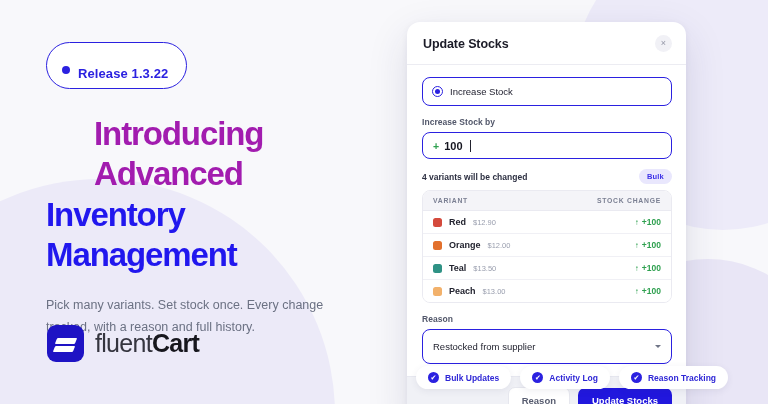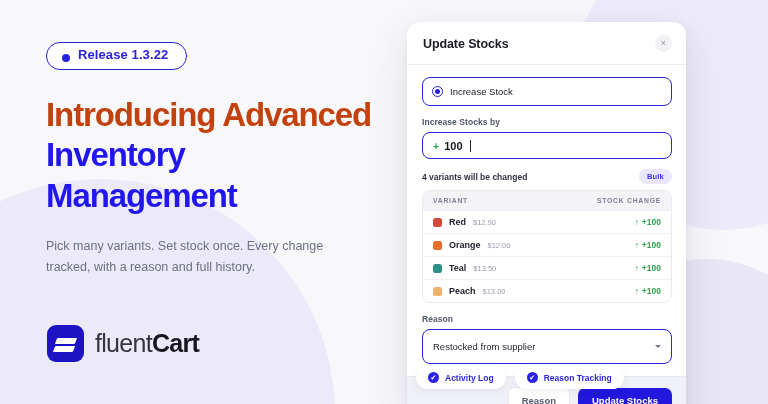--- a/index.html
+++ b/index.html
@@ -36,43 +36,43 @@
     background: #e9e6f6;
   }
 
   
   .left {
     position: absolute;
     left: 46px; top: 42px;
     width: 340px;
   }
   .release-badge {
-    display: inline-flex; align-items: flex-end; gap: 8px;
+    display: inline-flex; align-items: flex-start; gap: 8px;
     border: 1.6px solid #2b21e0;
     border-radius: 999px;
-    padding: 4px 18px 7px 15px;
+    padding: 23px 18px 7px 15px;
     background: #ffffff;
   }
   .release-dot {
     width: 8px; height: 8px; border-radius: 50%;
     background: #2b21e0; flex: none;
   }
   .release-text {
     font-size: 13px; font-weight: bold; color: #2b21e0;
     letter-spacing: .1px; white-space: nowrap;
   }
 
   .headline { margin-top: 25px; }
   .headline-line {
     font-size: 33px;
     line-height: 1.22;
     font-weight: bold;
     letter-spacing: -1.1px;
   }
-  .hl-dark { color: #c2410c; }
+  .hl-dark { color: #a21caf; margin-left: 48px; }
   .hl-blue { color: #2117ee; }
 
   .subtitle {
     margin-top: 20px;
     font-size: 12.5px;
     line-height: 1.72;
     color: #6b7183;
     max-width: 290px;
   }
 
@@ -331,21 +331,21 @@
 
       <div class="seg-row">
         <div class="seg active">
           <span class="radio">
               <span></span>
             </span>
           <span>Increase Stock</span>
         </div>
       </div>
 
-      <div class="field-label">Increase Stocks by</div>
+      <div class="field-label">Increase Stock by</div>
 
       <div class="amount-input">
         <span class="amt-plus">+</span>
         <span class="amt-val">100</span>
         <span class="caret"></span>
       </div>
 
       <div class="count-row">
         <span class="count-text">4 variants will be changed</span>
         <span class="bulk-badge">Bulk</span>
@@ -417,20 +417,24 @@
 
     <div class="modal-footer">
       <button class="btn btn-cancel">Reason</button>
       <button class="btn btn-primary">Update Stocks</button>
     </div>
   </div>
 
   <div class="pills">
     <div class="pill">
       <span class="pill-check">✔</span>
+      <span class="pill-label">Bulk Updates</span>
+    </div>
+    <div class="pill">
+      <span class="pill-check">✔</span>
       <span class="pill-label">Activity Log</span>
     </div>
     <div class="pill">
       <span class="pill-check">✔</span>
       <span class="pill-label">Reason Tracking</span>
     </div>
   </div>
 
 </div>
 

